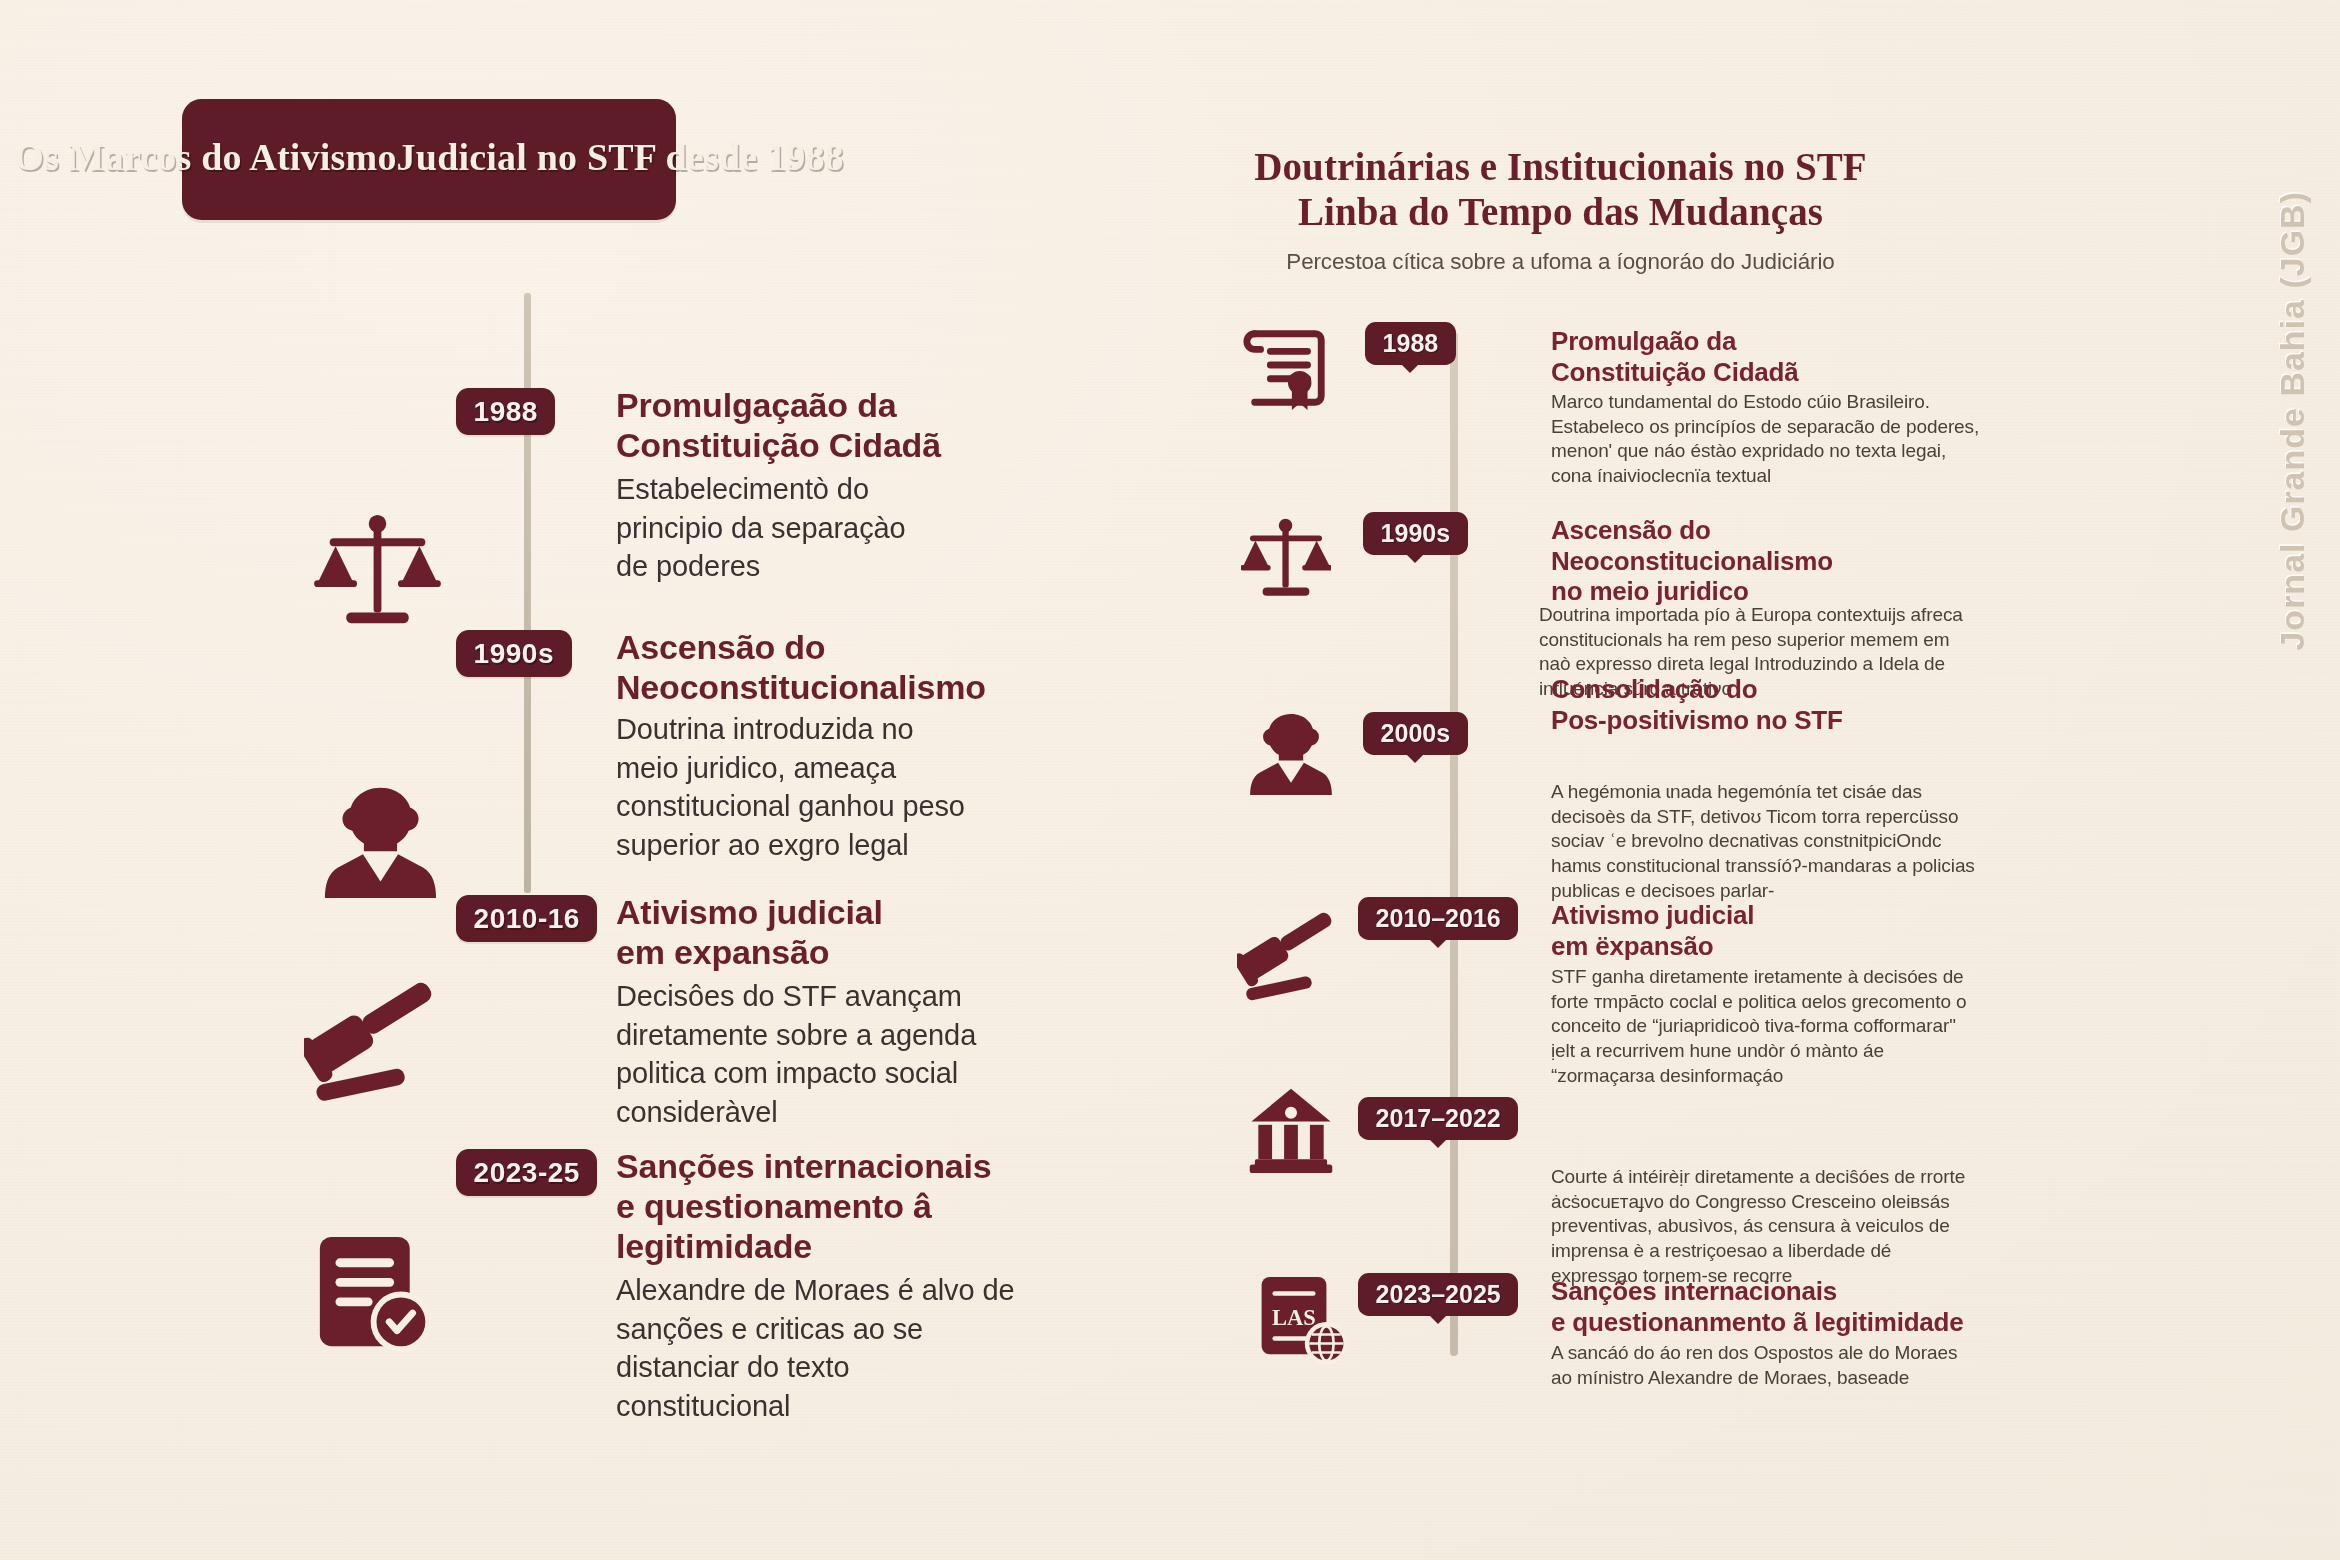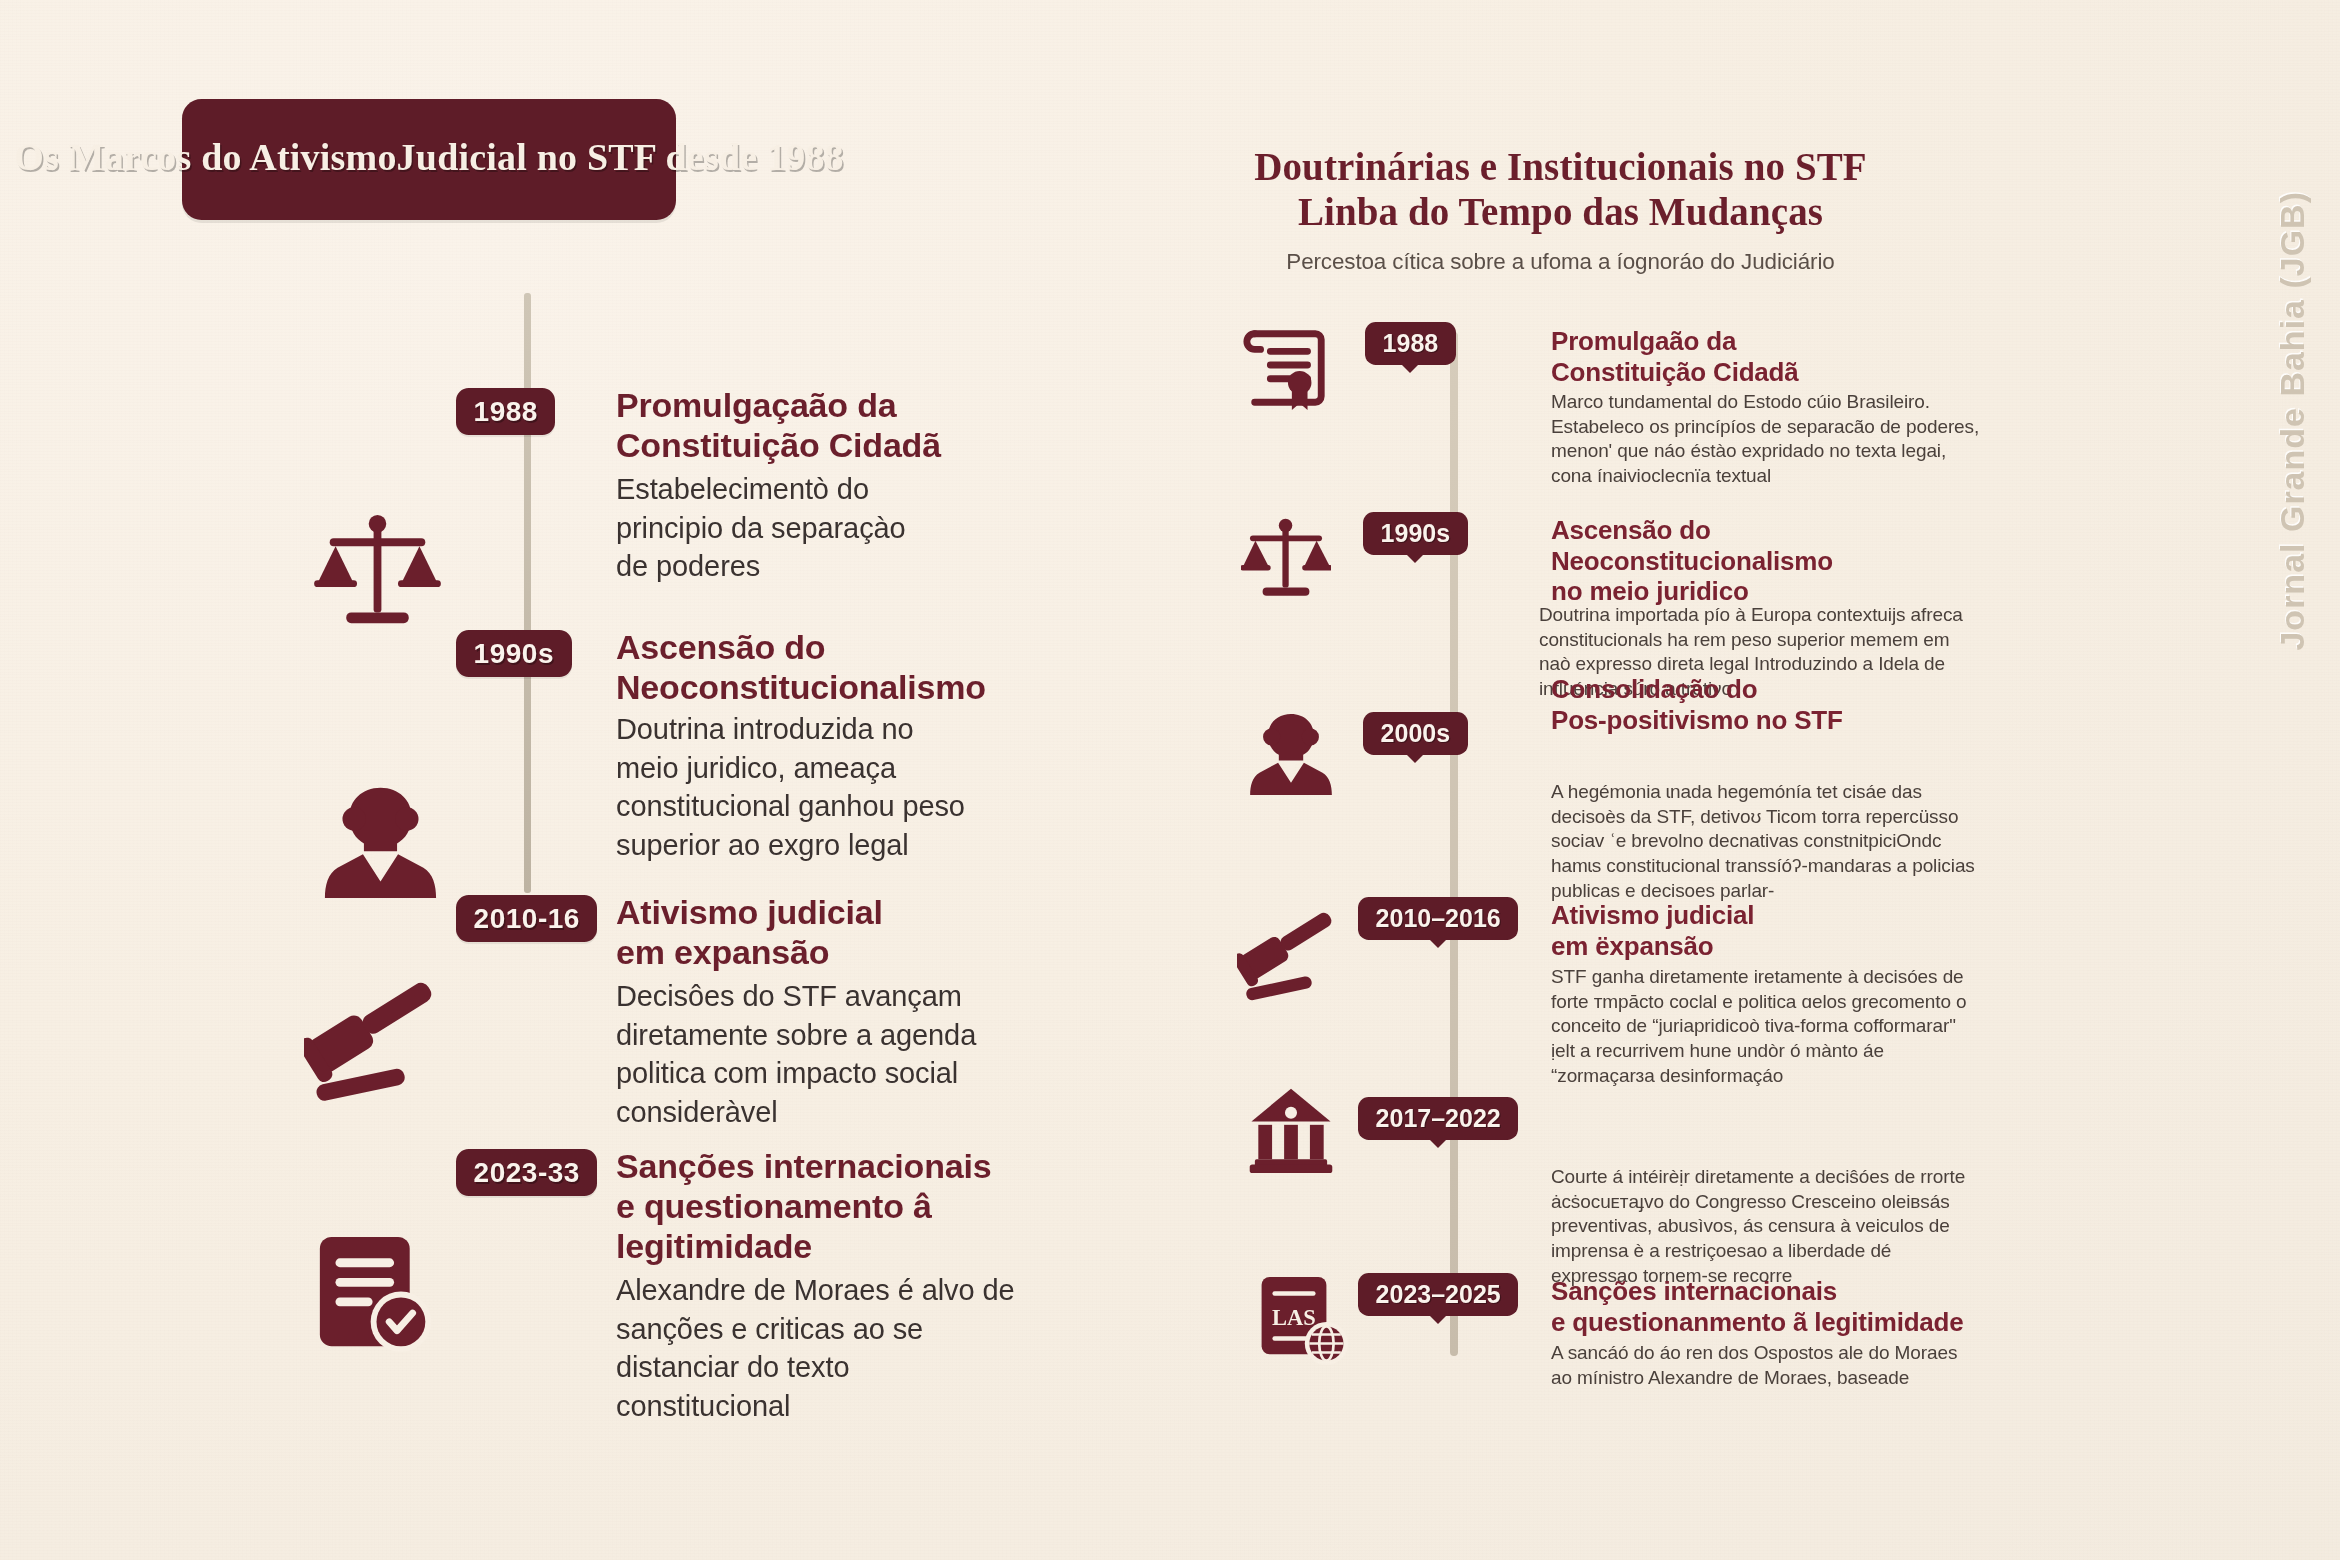--- a/index.html
+++ b/index.html
@@ -168,21 +168,21 @@
       <svg width="151" height="127" viewBox="0 0 155 130" fill="currentColor">
         <g transform="rotate(-32 77 65)">
           <rect x="10" y="30" width="62" height="38" rx="9"></rect>
           <rect x="70" y="38" width="78" height="21" rx="9"></rect>
           <rect x="2" y="24" width="16" height="50" rx="7"></rect>
         </g>
         <rect x="12" y="104" width="92" height="17" rx="8" transform="rotate(-12 58 112)"></rect>
       </svg>
     </div>
 
-    <div class="lbadge" style="left:456px; top:1149px;">2023-33</div>
+    <div class="lbadge" style="left:456px; top:1149px;">2023-25</div>
     <div class="lhead" style="left:616px; top:1147px;">
       <div>Sanções internacionais</div>
       <div>e questionamento â</div>
       <div>legitimidade</div>
     </div>
     <div class="lbody" style="left:616px; top:1271px; width:400px;">Alexandre de Moraes é alvo de sanções e criticas ao se distanciar do texto constitucional</div>
     <div class="licon" style="left:314px; top:1231px;">
       <svg width="125" height="127" viewBox="0 0 128 130" fill="currentColor">
         <rect x="6" y="6" width="92" height="112" rx="12"></rect>
         <rect x="22" y="28" width="60" height="9" rx="4.5" fill="#f7efe4"></rect>

